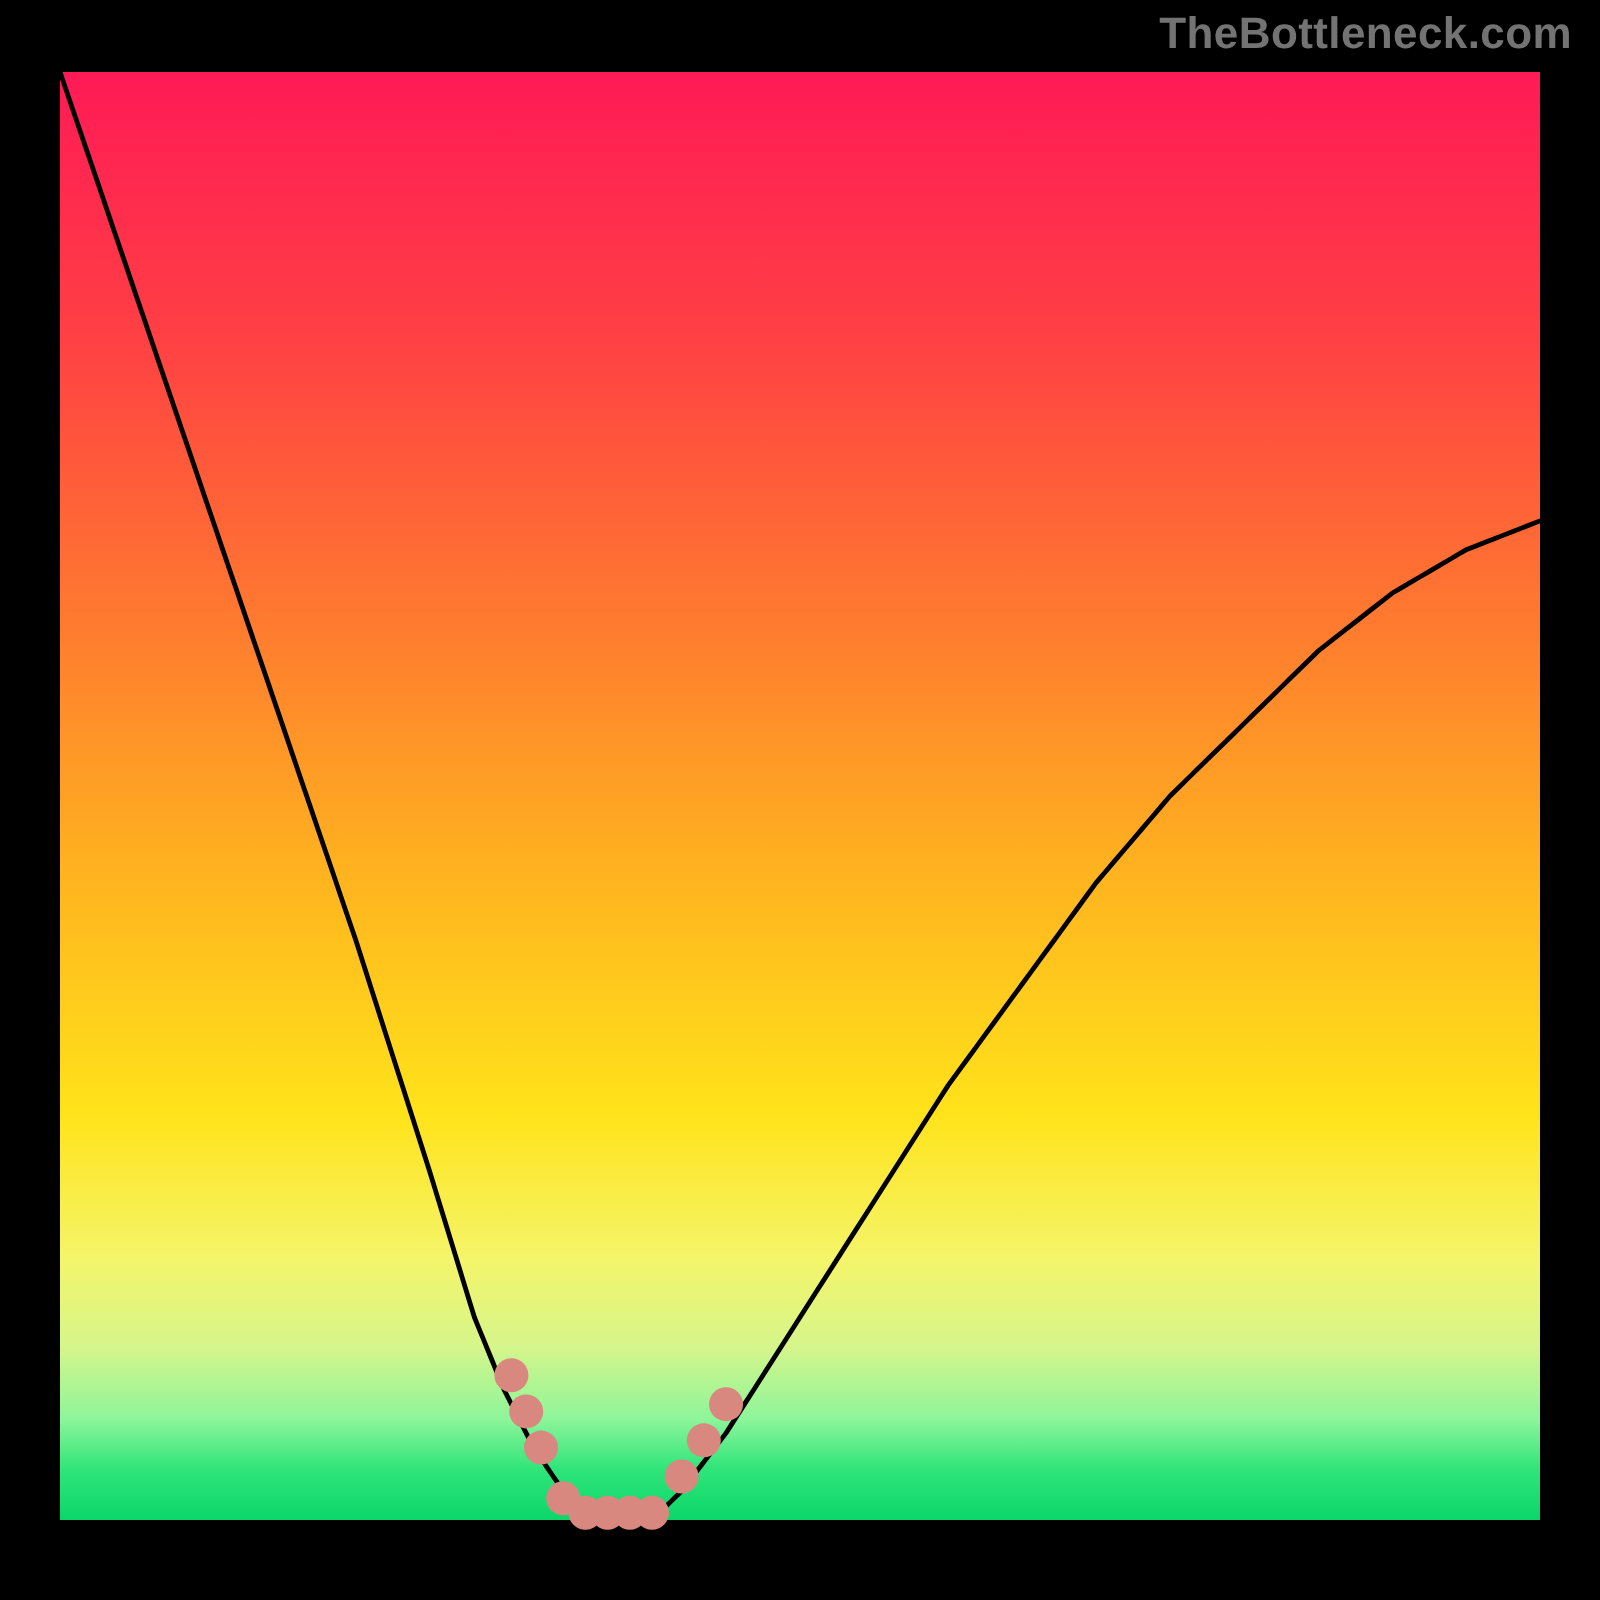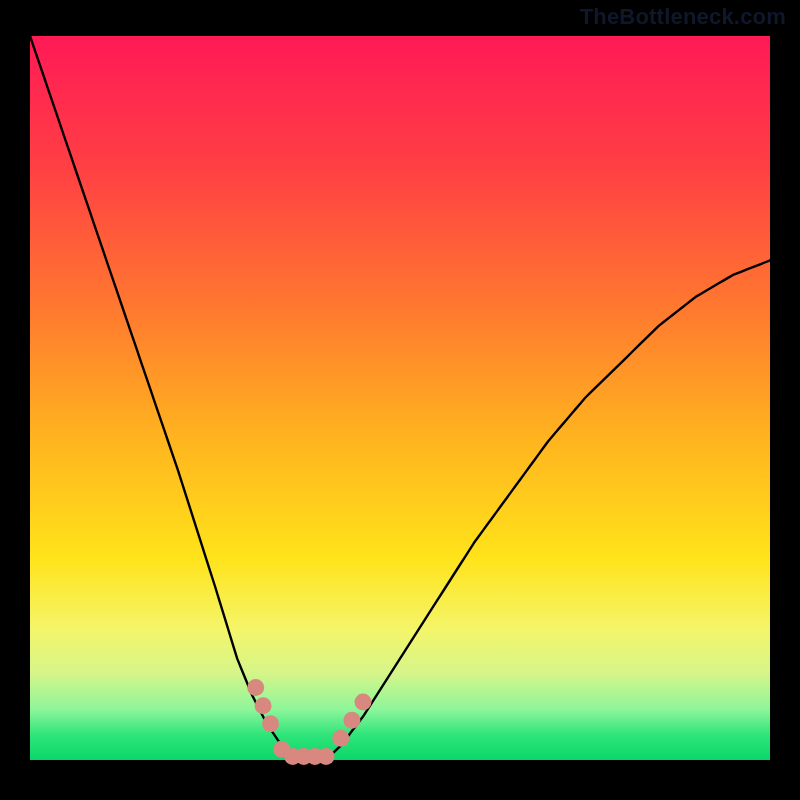--- a/index.html
+++ b/index.html
@@ -17,21 +17,21 @@
     position: relative;
     width: 800px;
     height: 800px;
   }
   svg { display: block; }
   .watermark {
     position: absolute;
     top: 6px;
     right: 14px;
     font: 600 22px/1 Arial, Helvetica, sans-serif;
-    color: #0f172a;
+    color: #737373;
     letter-spacing: 0.2px;
     user-select: none;
     text-align: center;
   }
 </style>
 </head>
 <body>
 
 <div class="chart-wrap">
   <svg id="chart-svg" width="800" height="800" viewBox="0 0 800 800">

